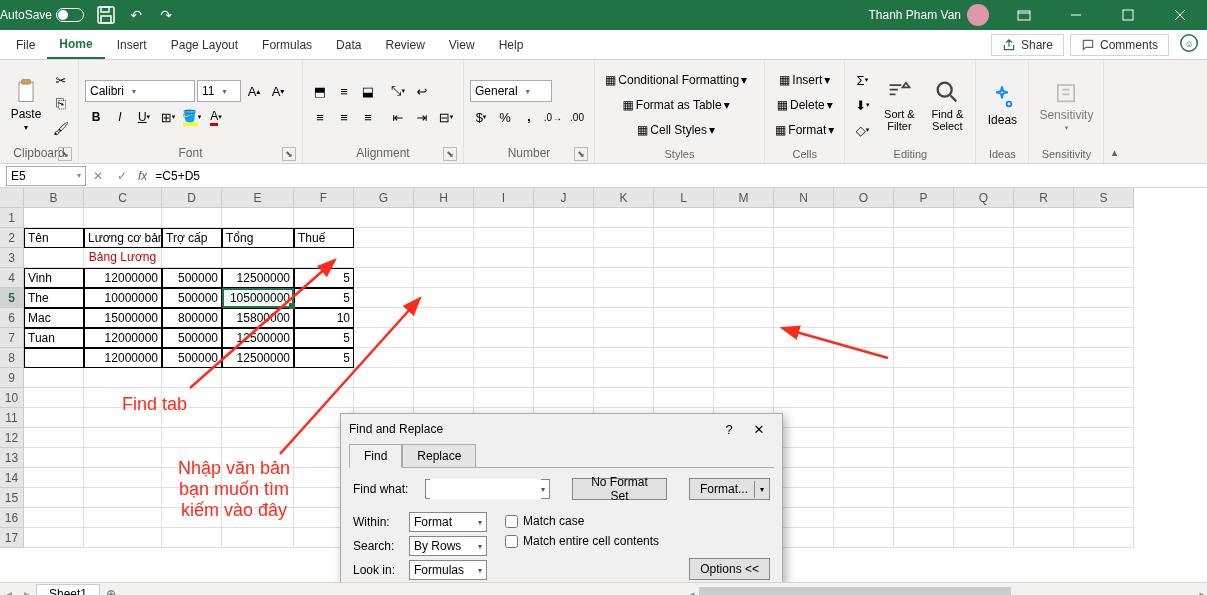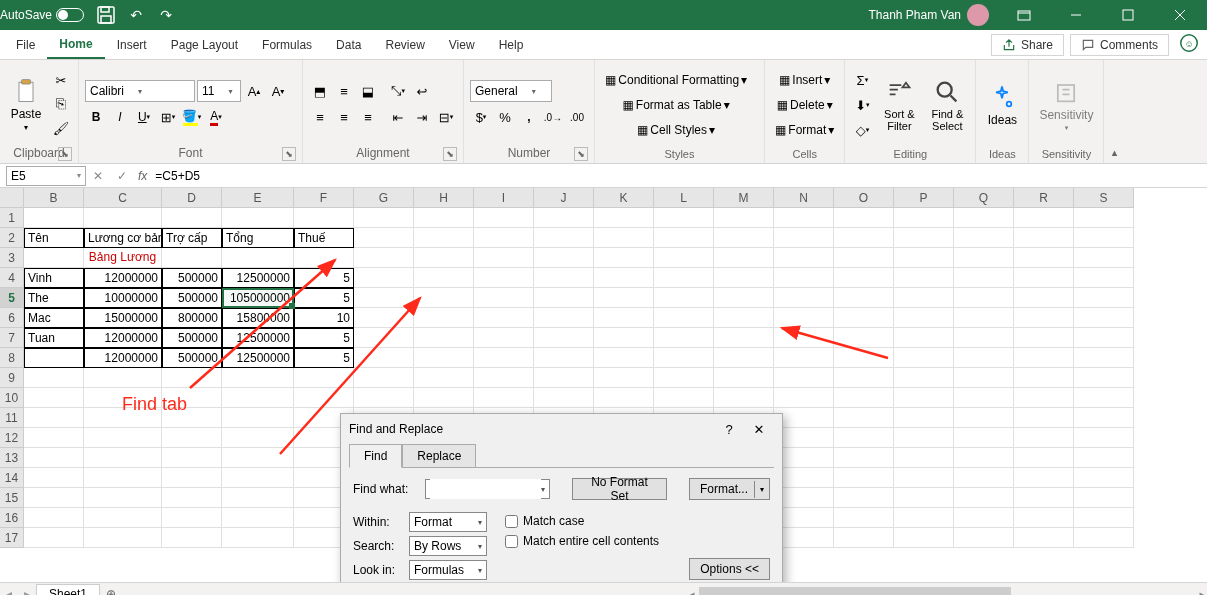--- a/index.html
+++ b/index.html
@@ -35,21 +35,21 @@
 .ribbon { height: 104px; background: #f3f2f1; border-bottom: 1px solid #d4d4d4; display:flex; }
 .group { border-right: 1px solid #e1e1e1; padding: 4px 6px 0; display:flex; flex-direction:column; }
 .group-body { flex:1; display:flex; gap: 4px; }
 .group-label { text-align:center; font-size: 11px; color: #666; padding: 2px 0 3px; position: relative; }
 .group-label .launcher { position:absolute; right: 0; bottom: 2px; width: 14px; height: 14px; border: 1px solid #bbb; font-size: 9px; line-height: 12px; text-align:center; cursor:pointer; }
 .big-btn { display:flex; flex-direction:column; align-items:center; justify-content:center; gap:2px; padding: 2px 4px; cursor:pointer; min-width: 40px; }
 .big-btn svg { width: 28px; height: 28px; }
 .small-row { display:flex; gap:2px; align-items:center; }
 .sm { width: 22px; height:22px; display:flex; align-items:center; justify-content:center; cursor:pointer; font-size: 13px; }
 .sm.fw { width:auto; padding: 0 4px; gap:2px; font-size: 12px; }
-.combo { height: 22px; border: 1px solid #ababab; background:#fff; display:flex; align-items:center; padding: 0 4px; gap: 14px; cursor:pointer; }
+.combo { height: 22px; border: 1px solid #ababab; background:#fff; display:flex; align-items:center; padding: 0 4px; gap: 8px; cursor:pointer; }
 .combo .chev { font-size: 8px; color: #666; }
 .col3 { display:flex; flex-direction:column; gap:2px; justify-content:center; }
 
 
 .formula-bar { height: 24px; border-bottom: 1px solid #d4d4d4; display:flex; align-items:center; background:#fff; }
 .name-box { width: 80px; height:20px; border: 1px solid #ababab; margin-left: 6px; padding: 0 4px; display:flex; align-items:center; justify-content: space-between; }
 .fb-btn { width: 24px; height: 20px; display:flex; align-items:center; justify-content:center; color:#888; cursor:pointer; }
 .fx { font-style: italic; color: #666; margin: 0 4px; }
 .formula-input { flex:1; border:none; outline:none; padding: 0 4px; }
 
@@ -836,20 +836,23 @@
     <defs>
         <marker id="ar" markerWidth="8" markerHeight="8" refX="7" refY="3" orient="auto">
           <path d="M0,0 L8,3 L0,6 z" fill="#ff2a1a"></path>
         </marker>
       </defs>
     <line x1="190" y1="200" x2="335" y2="72" stroke="#ff2a1a" stroke-width="2.5" marker-end="url(#ar)"></line>
     <line x1="280" y1="266" x2="420" y2="110" stroke="#ff2a1a" stroke-width="2.5" marker-end="url(#ar)"></line>
     <line x1="888" y1="170" x2="782" y2="140" stroke="#ff2a1a" stroke-width="2.5" marker-end="url(#ar)"></line>
   </svg>
   <div class="anno" style="left:122px; top:206px;">Find tab</div>
+  <div class="anno" style="left:178px; top:270px; white-space:pre; text-align:center;">Nhập văn bản
+bạn muốn tìm
+kiếm vào đây</div>
 </div>
 
 <div class="sheet-tabs">
   <div class="sheet-nav">◂</div>
   <div class="sheet-nav">▸</div>
   <div class="sheet-tab">Sheet1</div>
   <div class="sheet-add">⊕</div>
   <div style="flex:1;"></div>
   <div class="hscroll-track" style="flex:0 0 520px;">
     <span style="font-size:9px; color:#888; padding:0 3px;">◂</span>

